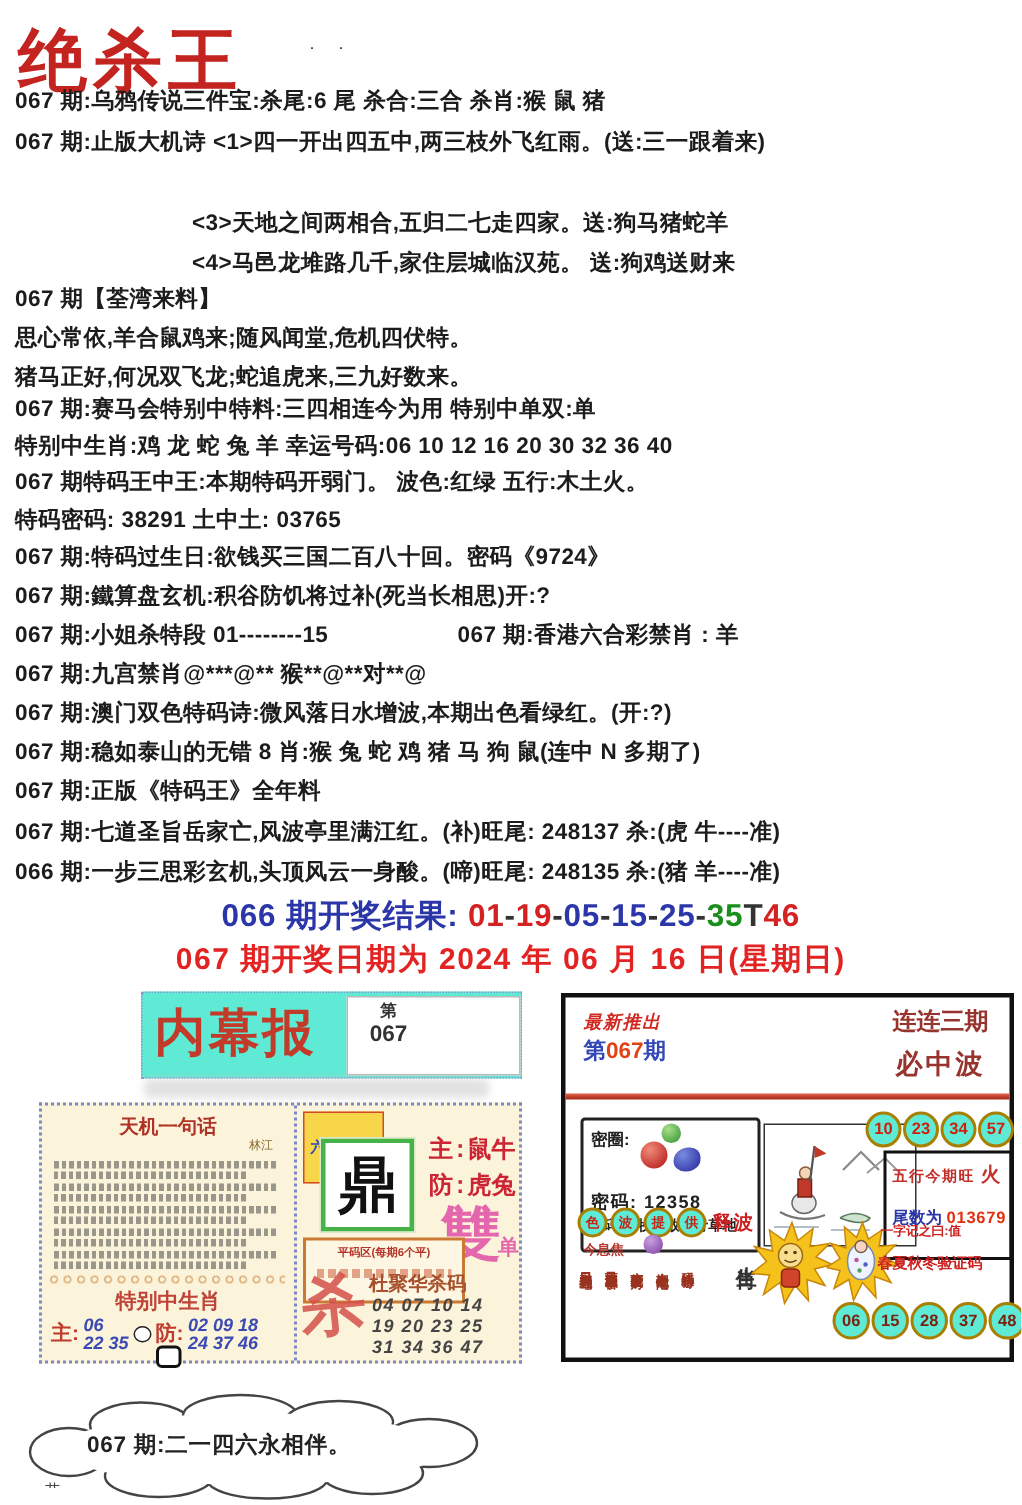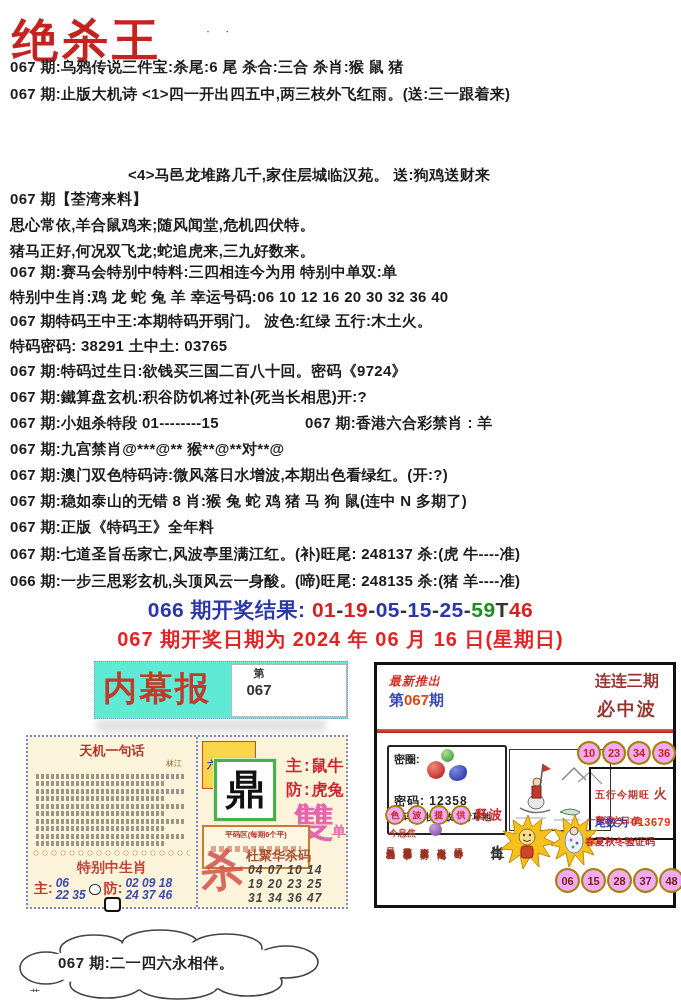--- a/index.html
+++ b/index.html
@@ -89,27 +89,27 @@
           font-family:"Liberation Serif","DejaVu Serif",serif;letter-spacing:2px;}
   .rp-div{position:absolute;left:0;top:64px;width:100%;height:4px;
           background:linear-gradient(#e0604a,#a42815);}
   #miquan{position:absolute;left:10px;top:80px;width:116px;height:86px;border:2px solid #222;
           border-radius:3px;background:#fff;}
   #miquan .mq-l{position:absolute;left:5px;top:5px;font-size:11px;font-weight:700;color:#222;}
   .ball{position:absolute;border-radius:50%;}
   #miquan .mm{position:absolute;left:5px;top:46px;font-size:12px;font-weight:800;color:#222;letter-spacing:1px;}
   #miquan .ts{position:absolute;left:4px;top:64px;font-size:9.5px;font-weight:700;color:#222;white-space:nowrap;}
   #sketch{position:absolute;left:132px;top:84px;width:100px;height:80px;border:1.5px solid #333;background:#fff;}
-  .coin{border-radius:50%;background:#f0abfc;border:2px solid #a87f00;display:flex;
+  .coin{border-radius:50%;background:#5eead4;border:2px solid #a87f00;display:flex;
         align-items:center;justify-content:center;font-weight:800;}
   .coins-top{position:absolute;left:200px;top:76px;display:flex;gap:1px;}
   .coins-top .coin{width:20px;height:20px;font-size:11px;color:#cf1f10;}
   #wuxing{position:absolute;left:212px;top:102px;width:76px;height:64px;border:2px solid #111;
           padding:5px 2px 0 4px;}
-  #wuxing .w1{font-size:10px;font-weight:800;color:#c3302a;letter-spacing:1px;margin-top:11px;}
+  #wuxing .w1{font-size:10px;font-weight:800;color:#c3302a;letter-spacing:1px;}
   #wuxing .w1 .big{font-size:13px;}
   #wuxing .w2{margin-top:12px;font-size:11px;font-weight:800;}
   #wuxing .w2 .b{color:#2b36a8;} #wuxing .w2 .r{color:#e03010;letter-spacing:.5px;}
   .sebo{position:absolute;left:8px;top:140px;display:flex;gap:2px;align-items:center;}
   .sebo .coin{width:16px;height:16px;font-size:9px;color:#c42314;}
   .sebo .shibo{font-size:13px;font-weight:800;color:#cc2020;margin-left:2px;letter-spacing:1px;}
   .jin{position:absolute;left:12px;top:162px;font-size:9px;font-weight:700;color:#b5382c;}
   .purple-ball{position:absolute;left:52px;top:158px;width:13px;height:13px;border-radius:50%;
         background:radial-gradient(circle at 35% 30%,#c9a0e0,#7a3d9e);}
   .vcols{position:absolute;left:8px;top:176px;height:60px;display:flex;gap:5px;}
@@ -131,20 +131,21 @@
 </head>
 <body>
 
 <div id="page">
 
   <div class="title">绝杀王</div>
   <div class="title-dots">· ·</div>
 
   <div class="line" style="top:58px">067 期:乌鸦传说三件宝:杀尾:6 尾 杀合:三合 杀肖:猴 鼠 猪</div>
   <div class="line" style="top:85px">067 期:止版大机诗  &lt;1&gt;四一开出四五中,两三枝外飞红雨。(送:三一跟着来)</div>
+  <div class="line indent" style="top:139px">&lt;3&gt;天地之间两相合,五归二七走四家。送:狗马猪蛇羊</div>
   <div class="line indent" style="top:166px">&lt;4&gt;马邑龙堆路几千,家住层城临汉苑。 送:狗鸡送财来</div>
   <div class="line" style="top:190px">067 期【荃湾来料】</div>
   <div class="line" style="top:216px">思心常依,羊合鼠鸡来;随风闻堂,危机四伏特。</div>
   <div class="line" style="top:242px">猪马正好,何况双飞龙;蛇追虎来,三九好数来。</div>
   <div class="line" style="top:263px">067 期:赛马会特别中特料:三四相连今为用 特别中单双:单</div>
   <div class="line" style="top:288px">特别中生肖:鸡 龙 蛇 兔 羊 幸运号码:06 10 12 16 20 30 32 36 40</div>
   <div class="line" style="top:312px">067 期特码王中王:本期特码开弱门。 波色:红绿 五行:木土火。</div>
   <div class="line" style="top:337px">特码密码: 38291 土中土: 03765</div>
   <div class="line" style="top:362px">067 期:特码过生日:欲钱买三国二百八十回。密码《9724》</div>
   <div class="line" style="top:388px">067 期:鐵算盘玄机:积谷防饥将过补(死当长相思)开:?</div>
@@ -152,21 +153,21 @@
   <div class="line" style="top:414px;left:305px">067 期:香港六合彩禁肖 : 羊</div>
   <div class="line" style="top:440px">067 期:九宫禁肖@***@** 猴**@**对**@</div>
   <div class="line" style="top:466px">067 期:澳门双色特码诗:微风落日水增波,本期出色看绿红。(开:?)</div>
   <div class="line" style="top:492px">067 期:稳如泰山的无错 8 肖:猴 兔 蛇 鸡 猪 马 狗 鼠(连中 N 多期了)</div>
   <div class="line" style="top:518px">067 期:正版《特码王》全年料</div>
   <div class="line" style="top:545px">067 期:七道圣旨岳家亡,风波亭里满江红。(补)旺尾: 248137 杀:(虎  牛----准)</div>
   <div class="line" style="top:572px">066 期:一步三思彩玄机,头顶风云一身酸。(啼)旺尾: 248135 杀:(猪  羊----准)</div>
 
   <div class="result">
     <span class="lbl">066 期开奖结果:</span>
-    <span class="c-red">01</span><span class="c-dark">-</span><span class="c-red">19</span><span class="c-dark">-</span><span class="c-blue">05</span><span class="c-dark">-</span><span class="c-blue">15</span><span class="c-dark">-</span><span class="c-blue">25</span><span class="c-dark">-</span><span class="c-green">59</span><span class="c-dark">T</span><span class="c-red">46</span>
+    <span class="c-red">01</span><span class="c-dark">-</span><span class="c-red">19</span><span class="c-dark">-</span><span class="c-blue">05</span><span class="c-dark">-</span><span class="c-blue">15</span><span class="c-dark">-</span><span class="c-blue">25</span><span class="c-dark">-</span><span class="c-green">35</span><span class="c-dark">T</span><span class="c-red">46</span>
   </div>
 
   <div class="dateline">067 期开奖日期为 2024 年 06 月 16 日(星期日)</div>
 
   <div id="lpanel">
     <div id="masthead">
       <span class="mh-title">内幕报</span>
       <span class="whitebox"></span>
       <span class="issue">
         <div class="pfx">第</div>
@@ -264,21 +265,21 @@
         <path d="M33,14 l8,5 -8,3 z" fill="#c0392b"></path>
         <path d="M50,62 q10,-6 20,0 q-4,6 -20,0" fill="#cfe4cf" stroke="#5a7a5a" stroke-width="1"></path>
         <path d="M6,68 h30 M44,70 h26" stroke="#9ab" stroke-width="1"></path>
       </svg>
     </div>
 
     <div class="coins-top">
       <span class="coin">10</span>
       <span class="coin">23</span>
       <span class="coin">34</span>
-      <span class="coin">36</span>
+      <span class="coin">57</span>
     </div>
 
     <div id="wuxing">
       <div class="w1"><span>五行今期旺</span>
         <span class="big">火</span></div>
       <div class="w2"><span class="b">尾数为</span>
         <span class="r">013679</span></div>
     </div>
 
     <div class="sebo">

